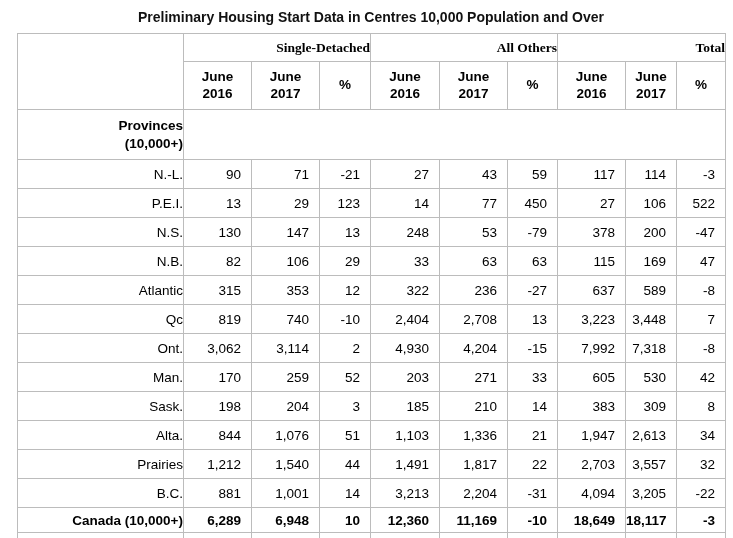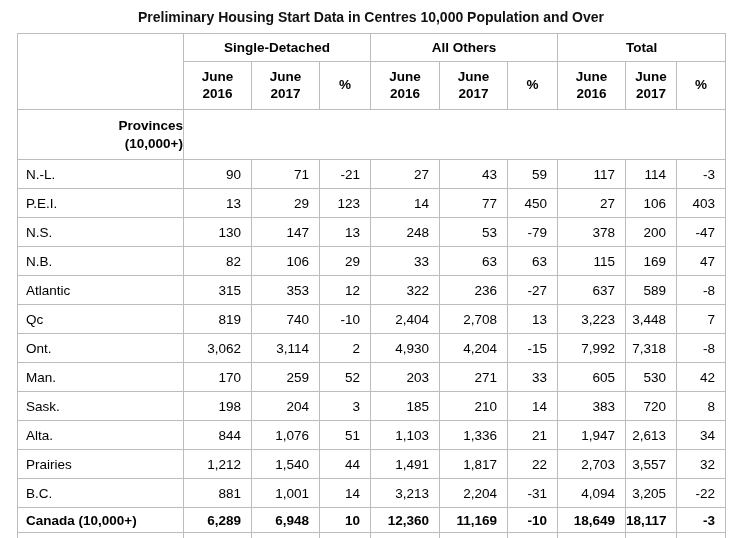--- a/index.html
+++ b/index.html
@@ -25,35 +25,35 @@
     table-layout: fixed;
     width: 708px;
     font-size: 13.5px;
   }
   table.data-table th, table.data-table td {
     border: 1px solid #bcbcbc;
     vertical-align: middle;
     overflow: hidden;
   }
   
-  tr.group-header-row th { height: 28px; font-weight: bold; text-align: center; font-size: 13.5px; }
+  tr.group-header-row th { height: 28px; font-weight: bold; text-align: right; font-size: 13.5px; font-family: Liberation Serif, serif; }
   tr.sub-header-row th {
     height: 48px; font-weight: bold; text-align: center;
     white-space: pre-line; line-height: 1.25; font-size: 13.5px;
   }
   th.corner-cell { background: #ffffff; }
   
   tr.section-row td { height: 50px; }
   td.section-label {
     font-weight: bold; text-align: right; padding-left: 8px;
     white-space: pre-line; line-height: 1.3;
   }
   
   tr.data-row td, tr.total-row td { height: 29px; }
-  td.label-cell { text-align: left; padding-left: 8px; }
+  td.label-cell { text-align: right; padding-left: 8px; }
   td.num-cell { text-align: right; padding-right: 10px; }
   tr.total-row td { font-weight: bold; height: 25px; }
   
   tr.partial-row td { height: 12px; border-bottom: none; }
 </style>
 </head>
 <body>
 
 <div class="page">
   <div class="table-wrap">
@@ -120,21 +120,21 @@
           <tr class="data-row">
             <td class="label-cell">P.E.I.</td>
             <td class="num-cell">13</td>
             <td class="num-cell">29</td>
             <td class="num-cell">123</td>
             <td class="num-cell">14</td>
             <td class="num-cell">77</td>
             <td class="num-cell">450</td>
             <td class="num-cell">27</td>
             <td class="num-cell">106</td>
-            <td class="num-cell">403</td>
+            <td class="num-cell">522</td>
           </tr>
           <tr class="data-row">
             <td class="label-cell">N.S.</td>
             <td class="num-cell">130</td>
             <td class="num-cell">147</td>
             <td class="num-cell">13</td>
             <td class="num-cell">248</td>
             <td class="num-cell">53</td>
             <td class="num-cell">-79</td>
             <td class="num-cell">378</td>
@@ -203,21 +203,21 @@
           </tr>
           <tr class="data-row">
             <td class="label-cell">Sask.</td>
             <td class="num-cell">198</td>
             <td class="num-cell">204</td>
             <td class="num-cell">3</td>
             <td class="num-cell">185</td>
             <td class="num-cell">210</td>
             <td class="num-cell">14</td>
             <td class="num-cell">383</td>
-            <td class="num-cell">720</td>
+            <td class="num-cell">309</td>
             <td class="num-cell">8</td>
           </tr>
           <tr class="data-row">
             <td class="label-cell">Alta.</td>
             <td class="num-cell">844</td>
             <td class="num-cell">1,076</td>
             <td class="num-cell">51</td>
             <td class="num-cell">1,103</td>
             <td class="num-cell">1,336</td>
             <td class="num-cell">21</td>

